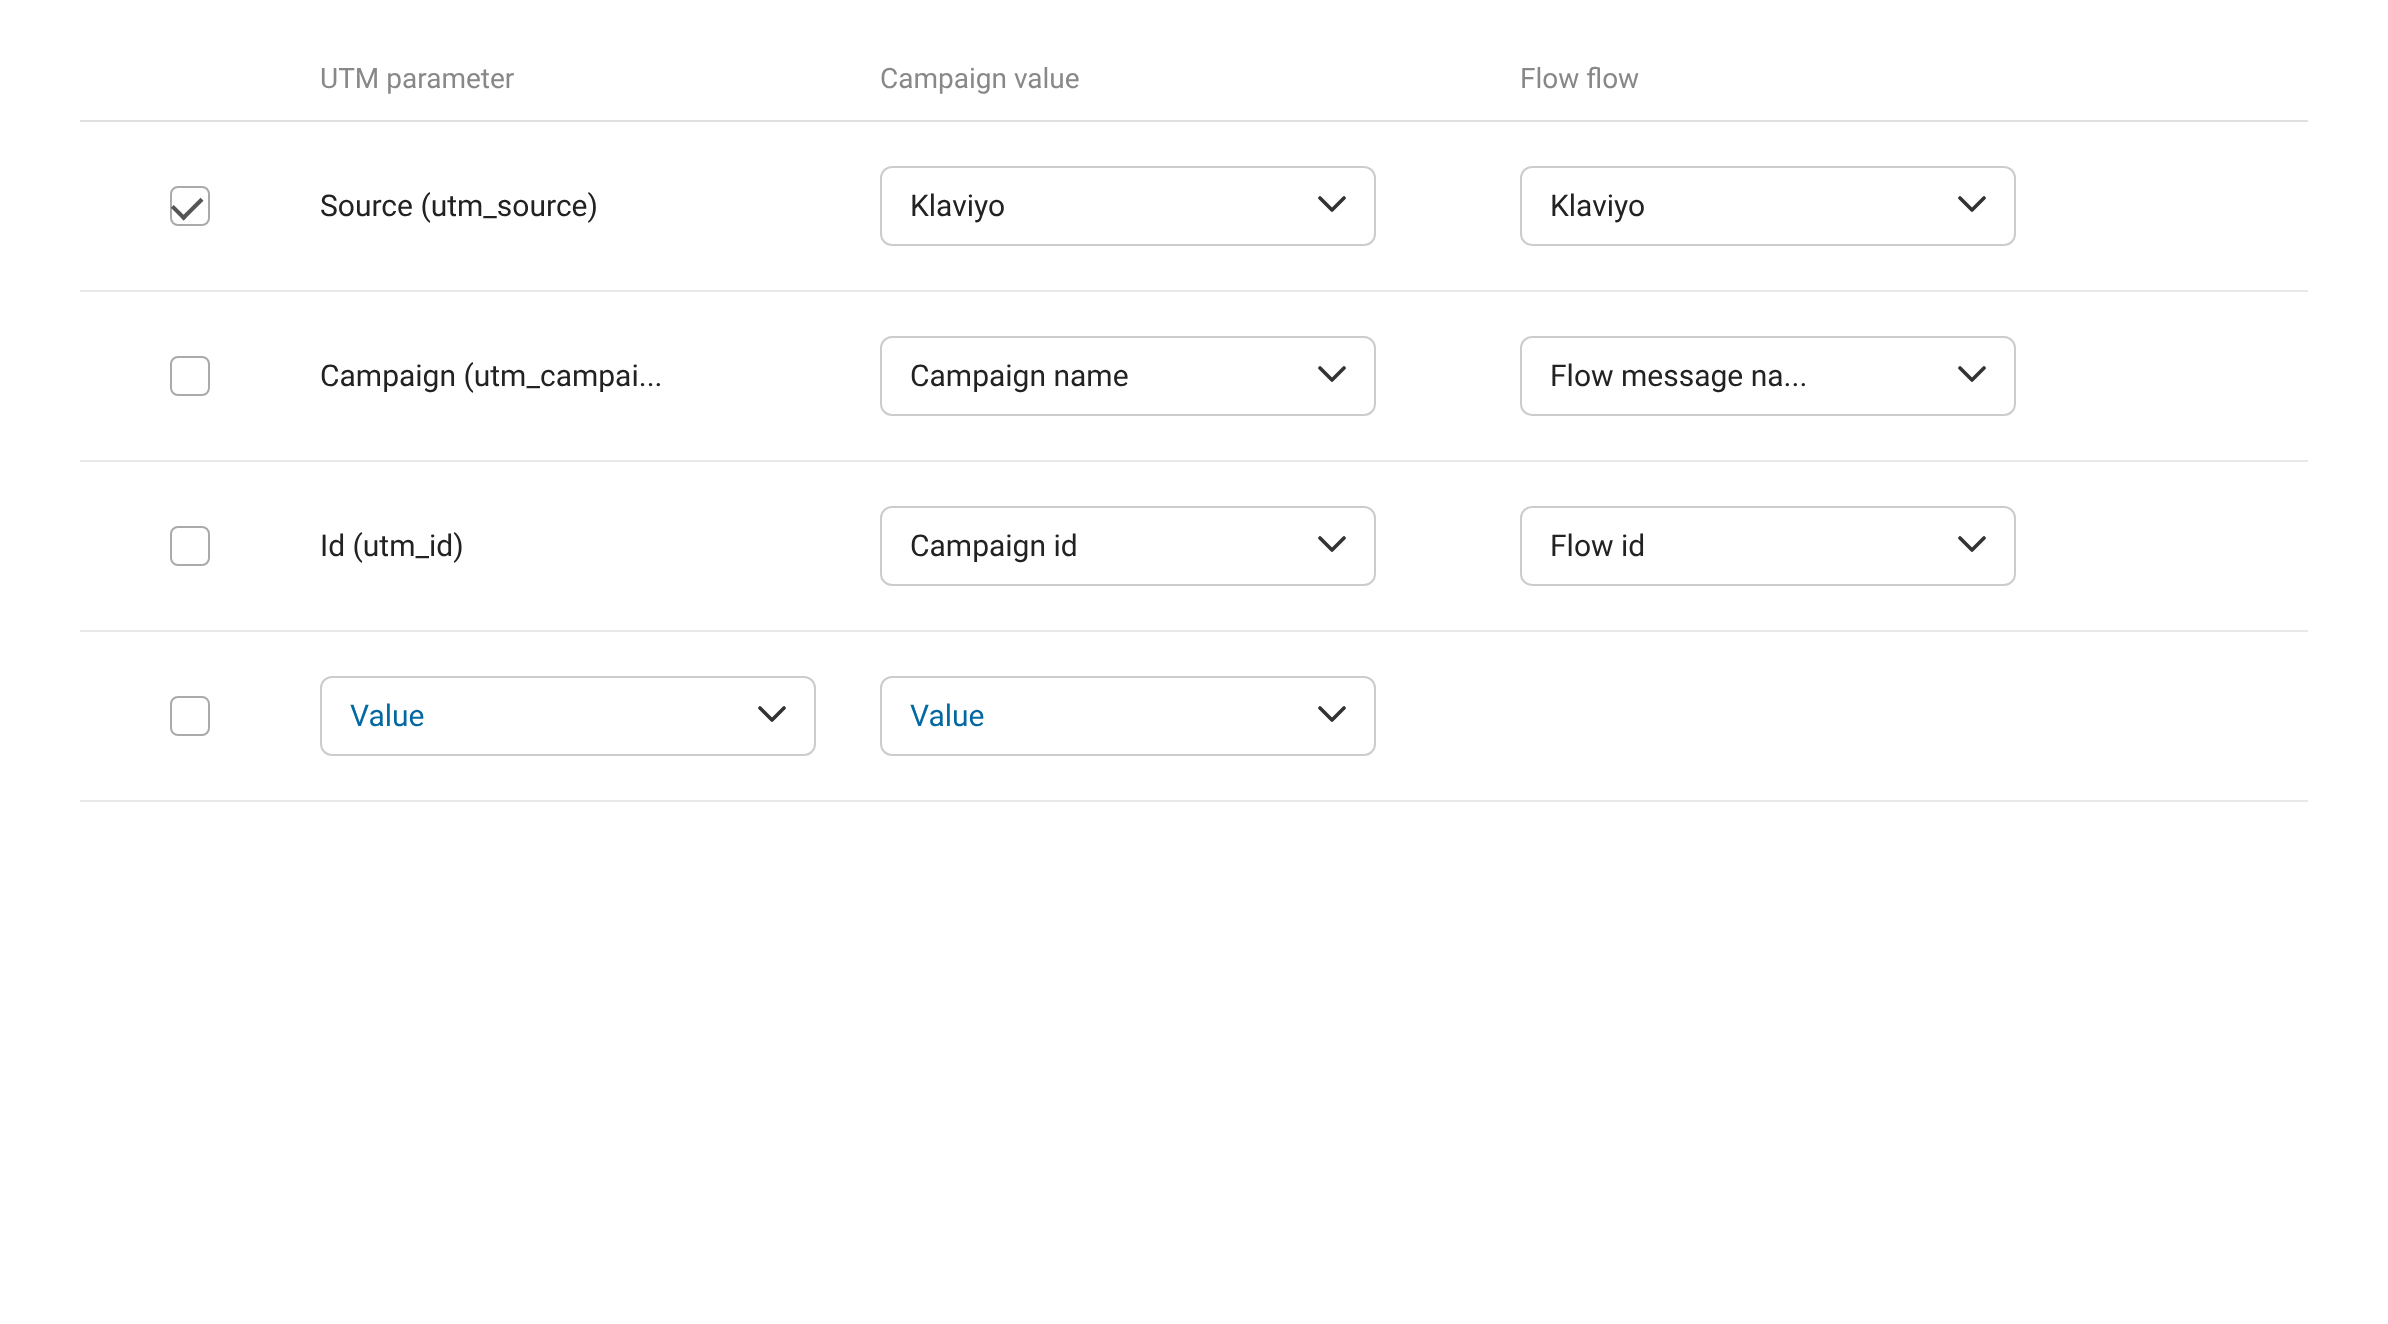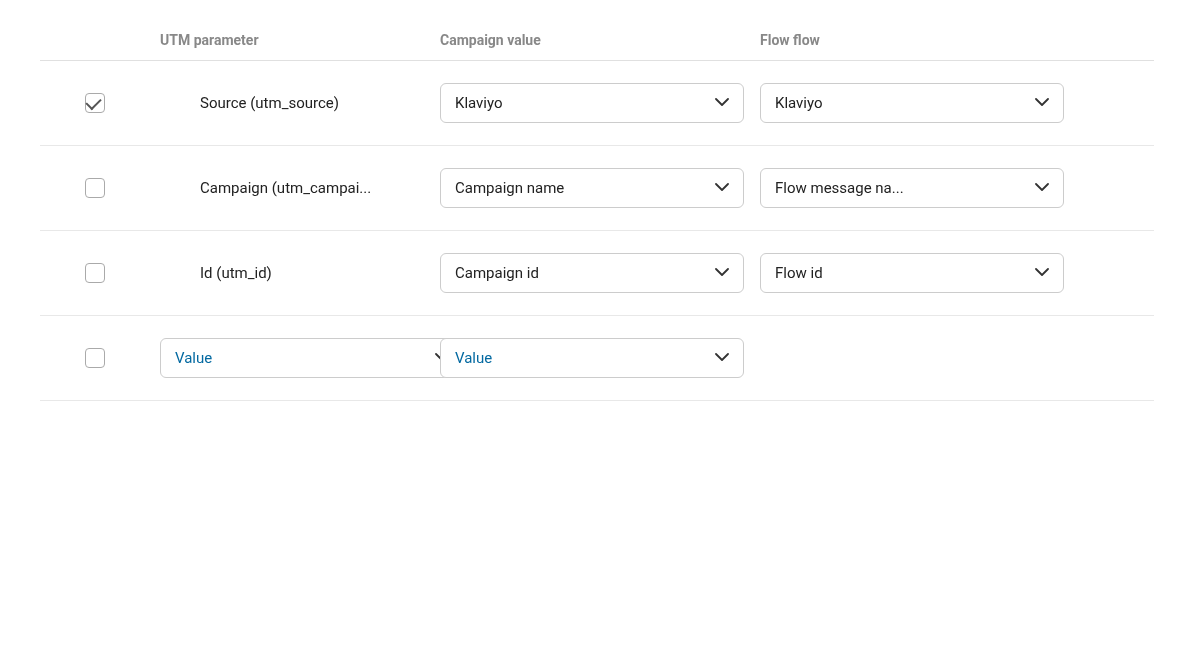--- a/index.html
+++ b/index.html
@@ -20,21 +20,21 @@
       padding: 20px 40px;
     }
 
     .table-header {
       display: grid;
       grid-template-columns: 120px 280px 320px 320px;
       padding: 12px 0;
       border-bottom: 1px solid #e0e0e0;
       color: #888888;
       font-size: 14px;
-      font-weight: 700;
+      font-weight: 400;
     }
 
     .table-row {
       display: grid;
       grid-template-columns: 120px 280px 320px 320px;
       padding: 22px 0;
       border-bottom: 1px solid #e8e8e8;
       align-items: center;
     }
 
@@ -69,33 +69,32 @@
       height: 7px;
       border-left: 2px solid #555555;
       border-bottom: 2px solid #555555;
       transform: rotate(-45deg) translateY(-2px);
     }
 
     .param-label {
       font-size: 15px;
       color: #222222;
       padding-right: 20px;
-      margin-left: 40px;
     }
 
     .dropdown {
       display: flex;
       align-items: center;
       justify-content: space-between;
       border: 1.5px solid #cccccc;
       border-radius: 6px;
       padding: 10px 14px;
       cursor: pointer;
       background: #ffffff;
-      width: 304px;
+      width: 248px;
       font-size: 15px;
       color: #222222;
     }
 
     .dropdown.placeholder-style {
       color: #0369a1;
     }
 
     .dropdown-icon {
       font-size: 12px;

